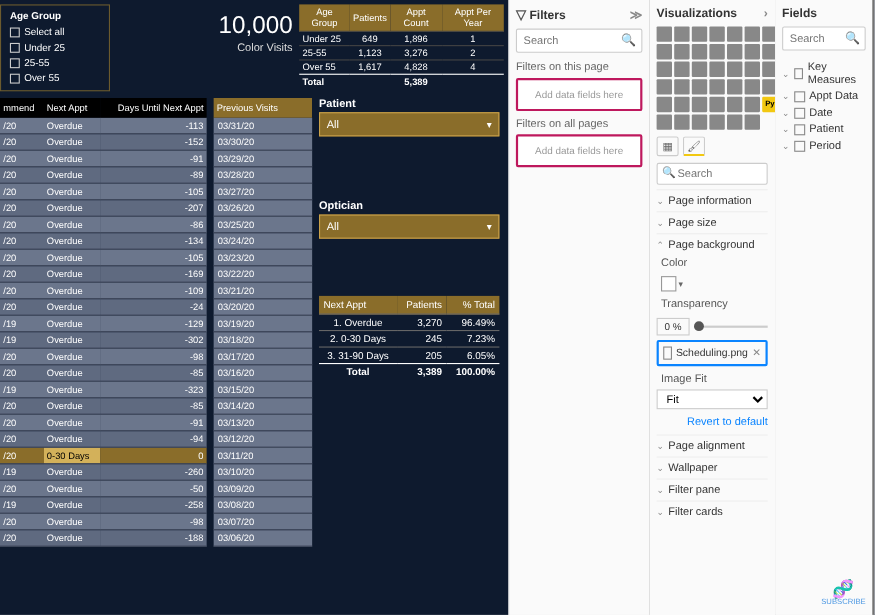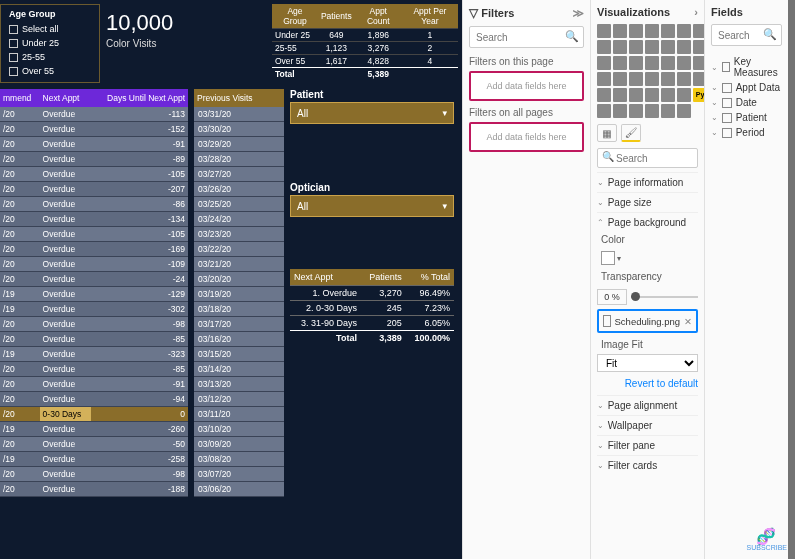--- a/index.html
+++ b/index.html
@@ -5,52 +5,52 @@
   *{box-sizing:border-box;margin:0;padding:0;font-family:"Segoe UI",Arial,sans-serif}
   body{width:795px;height:559px;overflow:hidden;background:#fff;font-size:10px;color:#333;position:relative}
   .app{display:flex;height:100%}
   
   .canvas{flex:0 0 462px;background:#0e1a2e;color:#fff;padding:4px 4px 4px 0;position:relative;overflow:hidden}
   .top-row{display:flex;gap:6px;margin-bottom:6px}
   .slicer{flex:0 0 100px;padding:4px 8px;border:1px solid #6b5a2e}
   .slicer-title{font-size:9px;font-weight:600;margin-bottom:3px}
   .slicer-item{display:flex;align-items:center;gap:4px;font-size:9px;line-height:14px}
   .chk{width:9px;height:9px;border:1px solid #ccc;display:inline-block}
-  .kpi{flex:0 0 160px;text-align:left;padding-top:6px}
+  .kpi{flex:0 0 160px;text-align:right;padding-top:6px}
   .kpi-val{font-size:22px;font-weight:300}
   .kpi-lbl{font-size:10px;margin-top:2px;color:#ddd}
   .agewrap{flex:1}
   .agetbl{width:100%;font-size:8.5px;border-collapse:collapse}
   .agetbl th{background:#8a6d2a;color:#fff;padding:2px 3px;text-align:center;font-weight:400}
   .agetbl td{padding:1px 3px;border-top:1px solid #444;text-align:center}
   .agetbl td:first-child{text-align:left}
   .agetbl .tot td{font-weight:700;border-top:1px solid #fff}
   .mid-row{display:flex;gap:6px;height:440px}
   .apptwrap{flex:0 0 188px;overflow-y:auto}
   .appttbl{width:100%;font-size:8.5px;border-collapse:collapse}
-  .appttbl th{position:sticky;top:0;background:#6d28d9;color:#fff;padding:4px 3px;font-weight:400;text-align:left}
+  .appttbl th{position:sticky;top:0;background:#000000;color:#fff;padding:4px 3px;font-weight:400;text-align:left}
   .appttbl th:nth-child(3){text-align:right}
   .appttbl td{padding:2px 3px;border-bottom:1px solid #3a4356;background:#6b768c}
   .appttbl td:nth-child(3){text-align:right}
   .appttbl tr.alt td{background:#5f6a80}
   .appttbl tr.hl td{background:#8a6d2a;color:#fff}
   .appttbl tr.hl td:nth-child(2){background:#d3b15a;color:#000}
   .histwrap{flex:0 0 90px;overflow-y:auto}
   .histtbl{width:100%;font-size:8.5px;border-collapse:collapse}
   .histtbl th{position:sticky;top:0;background:#8a6d2a;color:#fff;padding:4px 3px;font-weight:400;text-align:left}
   .histtbl td{padding:2px 4px;background:#6b768c;border-bottom:1px solid #3a4356}
   .rightcol{flex:1;display:flex;flex-direction:column;gap:8px;padding-right:4px}
   .ddlabel{font-size:10px;font-weight:600;margin-bottom:2px}
   .dd{background:#8a6d2a;color:#fff;height:22px;display:flex;align-items:center;justify-content:space-between;padding:0 6px;font-size:10px;border:1px solid #caa24a}
   .caret{font-size:9px}
   .sumtbl{width:100%;font-size:9px;border-collapse:collapse;margin-top:4px}
   .sumtbl th{background:#8a6d2a;padding:3px 4px;text-align:right;font-weight:400}
   .sumtbl th:first-child{text-align:left}
   .sumtbl td{padding:2px 4px;border-top:1px solid #666;text-align:right}
-  .sumtbl td:first-child{text-align:right}
+  .sumtbl td:first-child{text-align:center}
   .sumtbl .tot td{font-weight:700;border-top:1px solid #fff}
   
   .apptwrap::-webkit-scrollbar,.histwrap::-webkit-scrollbar{width:7px}
   .apptwrap::-webkit-scrollbar-thumb,.histwrap::-webkit-scrollbar-thumb{background:#8e99ad;border-radius:3px}
   .apptwrap::-webkit-scrollbar-track,.histwrap::-webkit-scrollbar-track{background:#2d3648}
   
   .filters{flex:0 0 129px;background:#fafafa;border-left:1px solid #e0e0e0;border-right:1px solid #e0e0e0;padding:6px;font-size:10px}
   .pane-hdr{display:flex;align-items:center;justify-content:space-between;margin-bottom:6px;font-weight:600;font-size:11px}
   .flt-icon{font-size:12px;color:#555}
   .srch{width:100%;height:22px;border:1px solid #ccc;border-radius:2px;padding:0 18px 0 6px;font-size:10px;background:#fff}
@@ -77,21 +77,21 @@
   .transrow{display:flex;align-items:center;gap:4px;margin:3px 0}
   .pctbox{width:30px;height:16px;border:1px solid #ccc;font-size:9px;text-align:center;line-height:14px}
   .slider{flex:1;height:2px;background:#ccc;position:relative}
   .slider .knob{width:9px;height:9px;border-radius:50%;background:#555;position:absolute;top:-4px;left:0}
   .imgbox{border:2px solid #0a84ff;border-radius:2px;padding:4px;display:flex;align-items:center;font-size:9.5px;gap:4px;margin:4px 0}
   .imgbox .thumb{width:14px;height:12px;border:1px solid #888}
   .imgbox .x{margin-left:auto;color:#888}
   .fitsel{width:100%;height:18px;border:1px solid #ccc;background:#fff;font-size:10px;padding:0 4px}
   .revert{color:#0a84ff;font-size:10px;text-align:right;margin:6px 0}
   
-  .fields{flex:0 0 90px;background:#fafafa;border-right:7px solid #737373;padding:6px;font-size:10px}
+  .fields{flex:0 0 90px;background:#fafafa;border-right:2px solid #737373;padding:6px;font-size:10px}
   .fields-hdr{font-weight:600;font-size:11px;margin-bottom:6px}
   .fitem{display:flex;align-items:center;gap:4px;padding:2px 0}
   .fitem .tbl{width:10px;height:10px;border:1px solid #888}
   .fitem .chev{color:#888;font-size:8px}
   
   .watermark{position:absolute;right:8px;bottom:8px;color:#3a8de0;font-size:7px;text-align:center;opacity:.9}
   .watermark .dna{font-size:16px;line-height:14px}
 </style>
 </head>
 <body>

